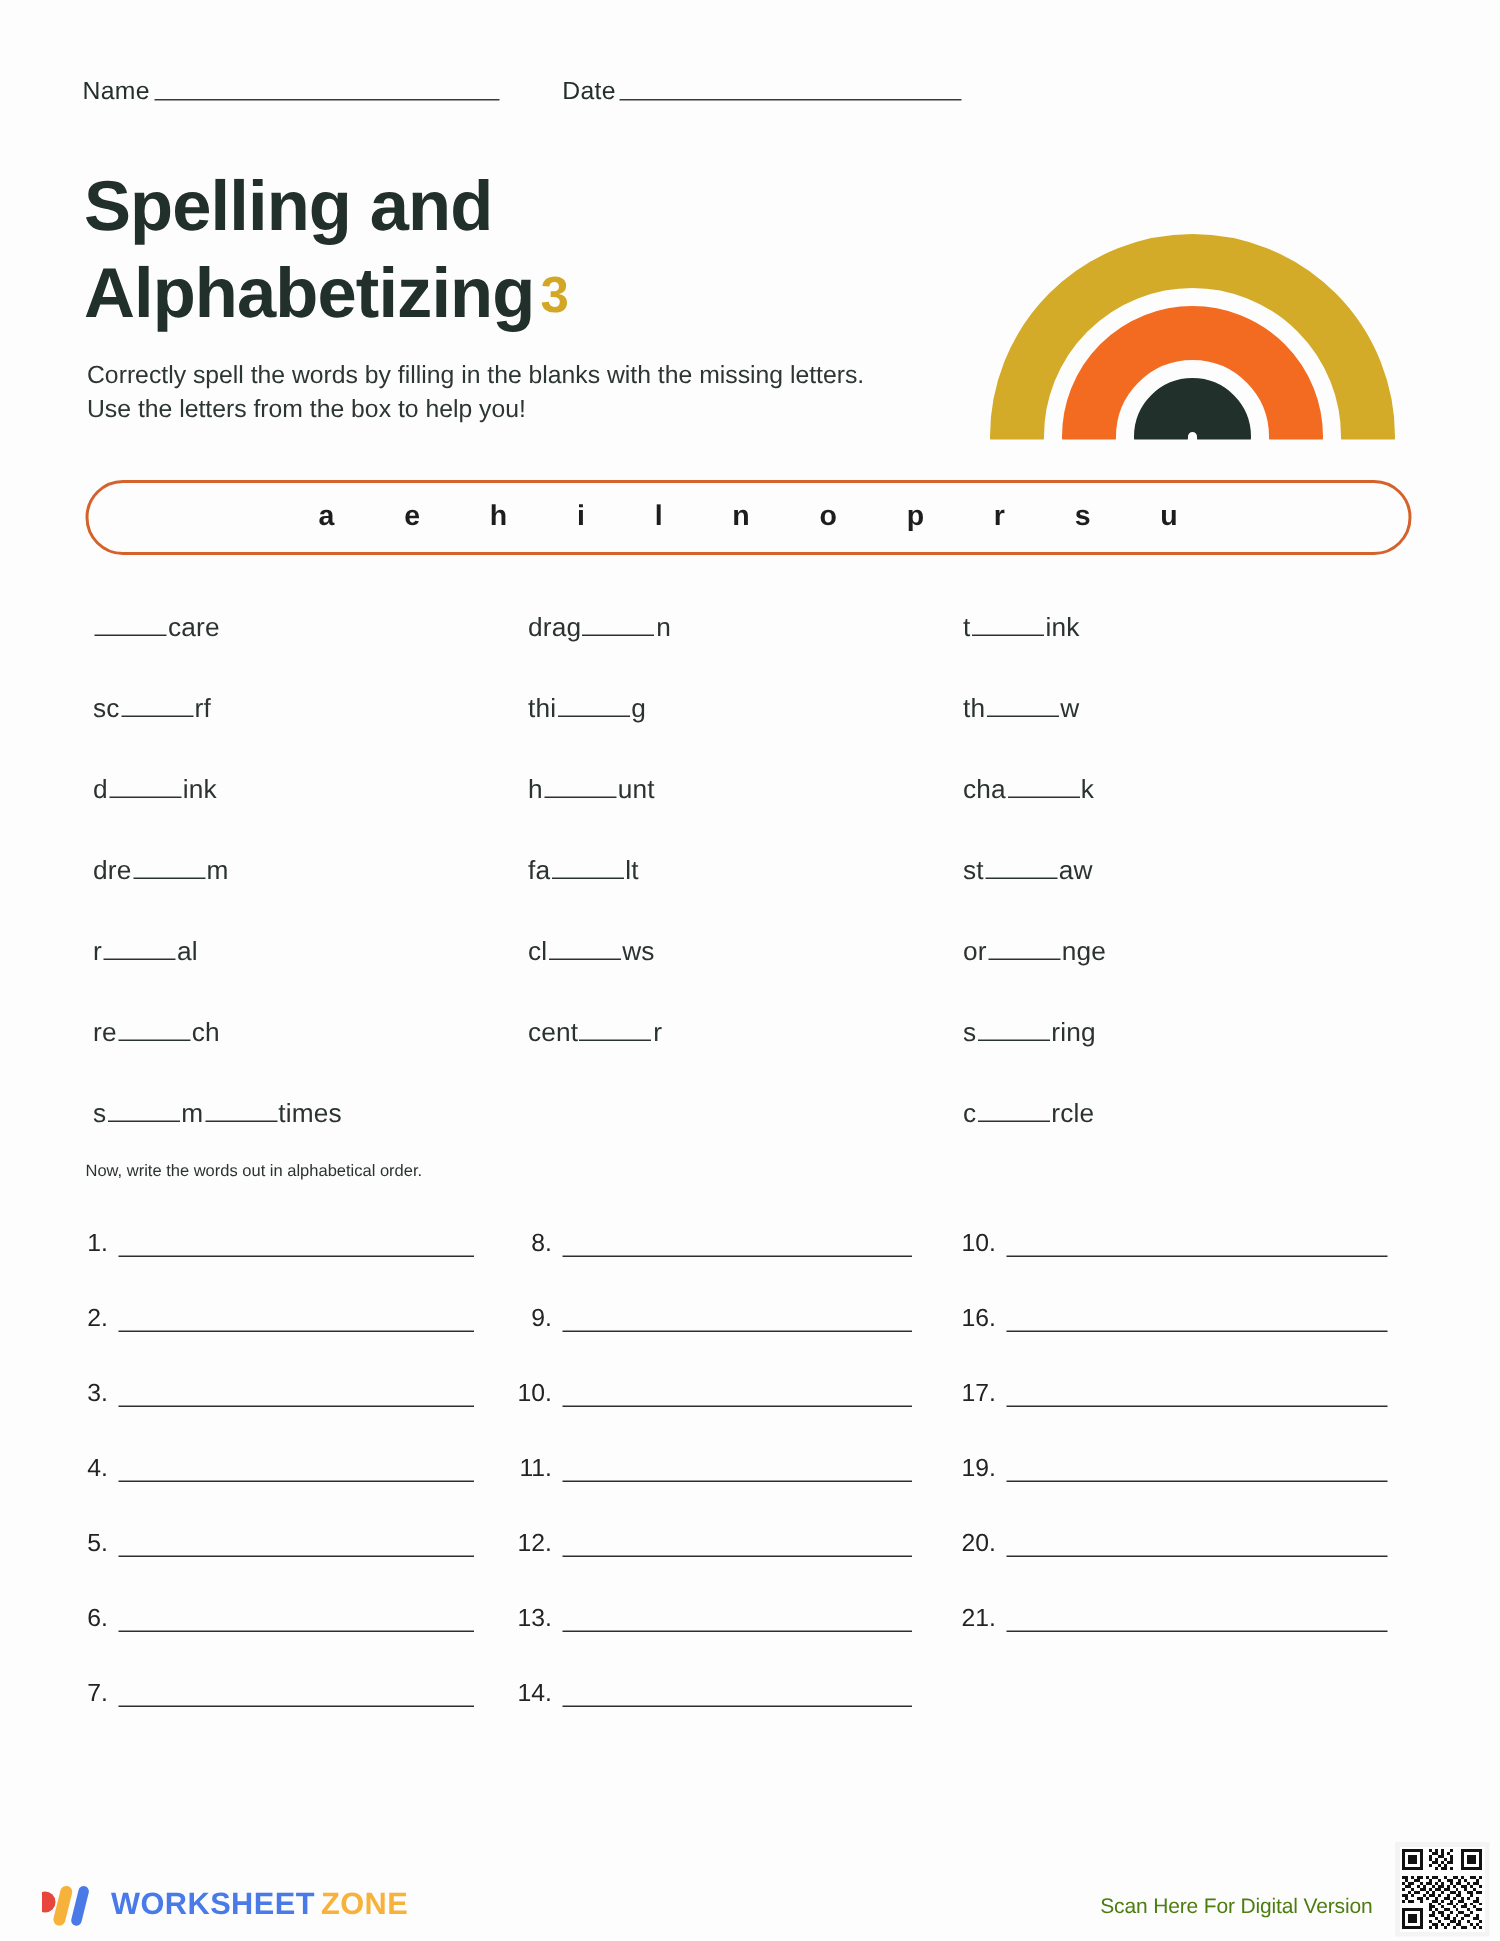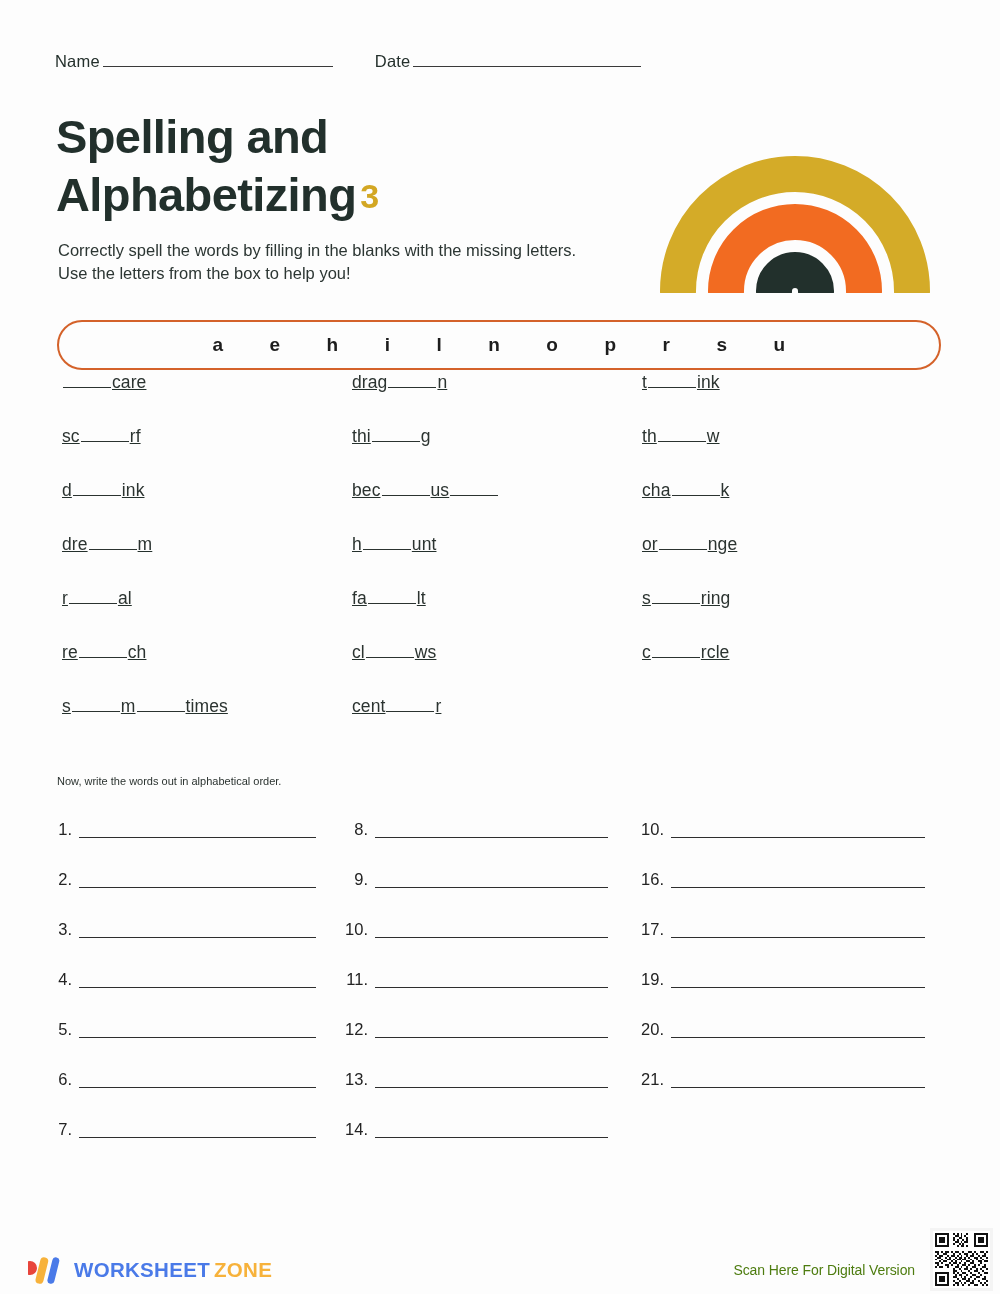--- a/index.html
+++ b/index.html
@@ -108,25 +108,24 @@
     font-size: 19px;
     font-weight: bold;
     color: #1d1d1d;
     letter-spacing: .5px;
   }
 
   
   .word-grid {
     position: absolute;
     left: 57px;
-    top: 372px;
+    top: 408px;
     width: 890px;
     display: grid;
     grid-template-columns: 290px 290px 300px;
-    text-decoration: underline;
   }
   .word-col { display: flex; flex-direction: column; }
   .word-item {
     height: 54px;
     font-size: 17.5px;
     color: #2b3330;
     letter-spacing: .1px;
     display: flex;
     align-items: flex-start;
     padding-left: 5px;
@@ -275,30 +274,30 @@
         <div class="word-item"><span>sc</span><span class="blank b5"></span><span>rf</span></div>
         <div class="word-item"><span>d</span><span class="blank b5"></span><span>ink</span></div>
         <div class="word-item"><span>dre</span><span class="blank b5"></span><span>m</span></div>
         <div class="word-item"><span>r</span><span class="blank b5"></span><span>al</span></div>
         <div class="word-item"><span>re</span><span class="blank b5"></span><span>ch</span></div>
         <div class="word-item"><span>s</span><span class="blank b5"></span><span>m</span><span class="blank b5"></span><span>times</span></div>
       </div>
     <div class="word-col" id="word-col-2">
         <div class="word-item"><span>drag</span><span class="blank b5"></span><span>n</span></div>
         <div class="word-item"><span>thi</span><span class="blank b5"></span><span>g</span></div>
-        <div class="word-item"><span>bec</span><span class="blank b5"></span><span>us</span><span class="blank b5"></span></div>
         <div class="word-item"><span>h</span><span class="blank b5"></span><span>unt</span></div>
         <div class="word-item"><span>fa</span><span class="blank b5"></span><span>lt</span></div>
         <div class="word-item"><span>cl</span><span class="blank b5"></span><span>ws</span></div>
         <div class="word-item"><span>cent</span><span class="blank b5"></span><span>r</span></div>
       </div>
     <div class="word-col" id="word-col-3">
         <div class="word-item"><span>t</span><span class="blank b5"></span><span>ink</span></div>
         <div class="word-item"><span>th</span><span class="blank b5"></span><span>w</span></div>
         <div class="word-item"><span>cha</span><span class="blank b5"></span><span>k</span></div>
+        <div class="word-item"><span>st</span><span class="blank b5"></span><span>aw</span></div>
         <div class="word-item"><span>or</span><span class="blank b5"></span><span>nge</span></div>
         <div class="word-item"><span>s</span><span class="blank b5"></span><span>ring</span></div>
         <div class="word-item"><span>c</span><span class="blank b5"></span><span>rcle</span></div>
       </div>
   </div>
 
   <div class="alpha-note">Now, write the words out in alphabetical order.</div>
 
   <div class="lines-grid">
     <div class="lines-col" id="lines-col-1">

